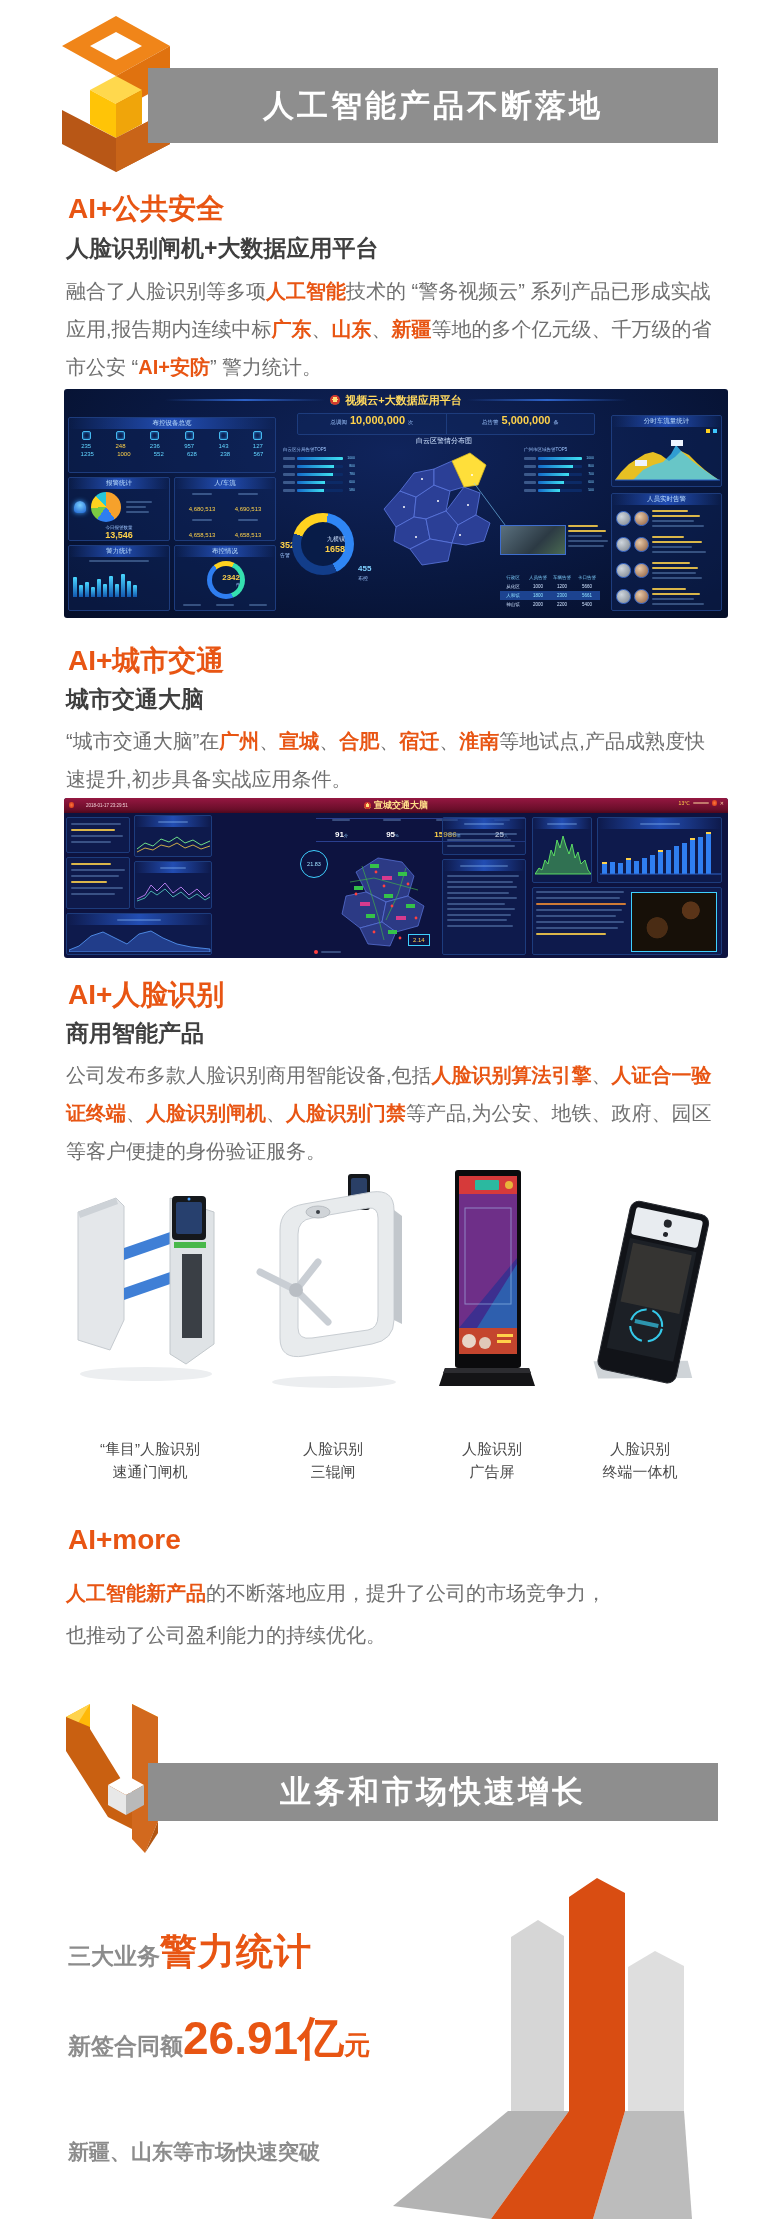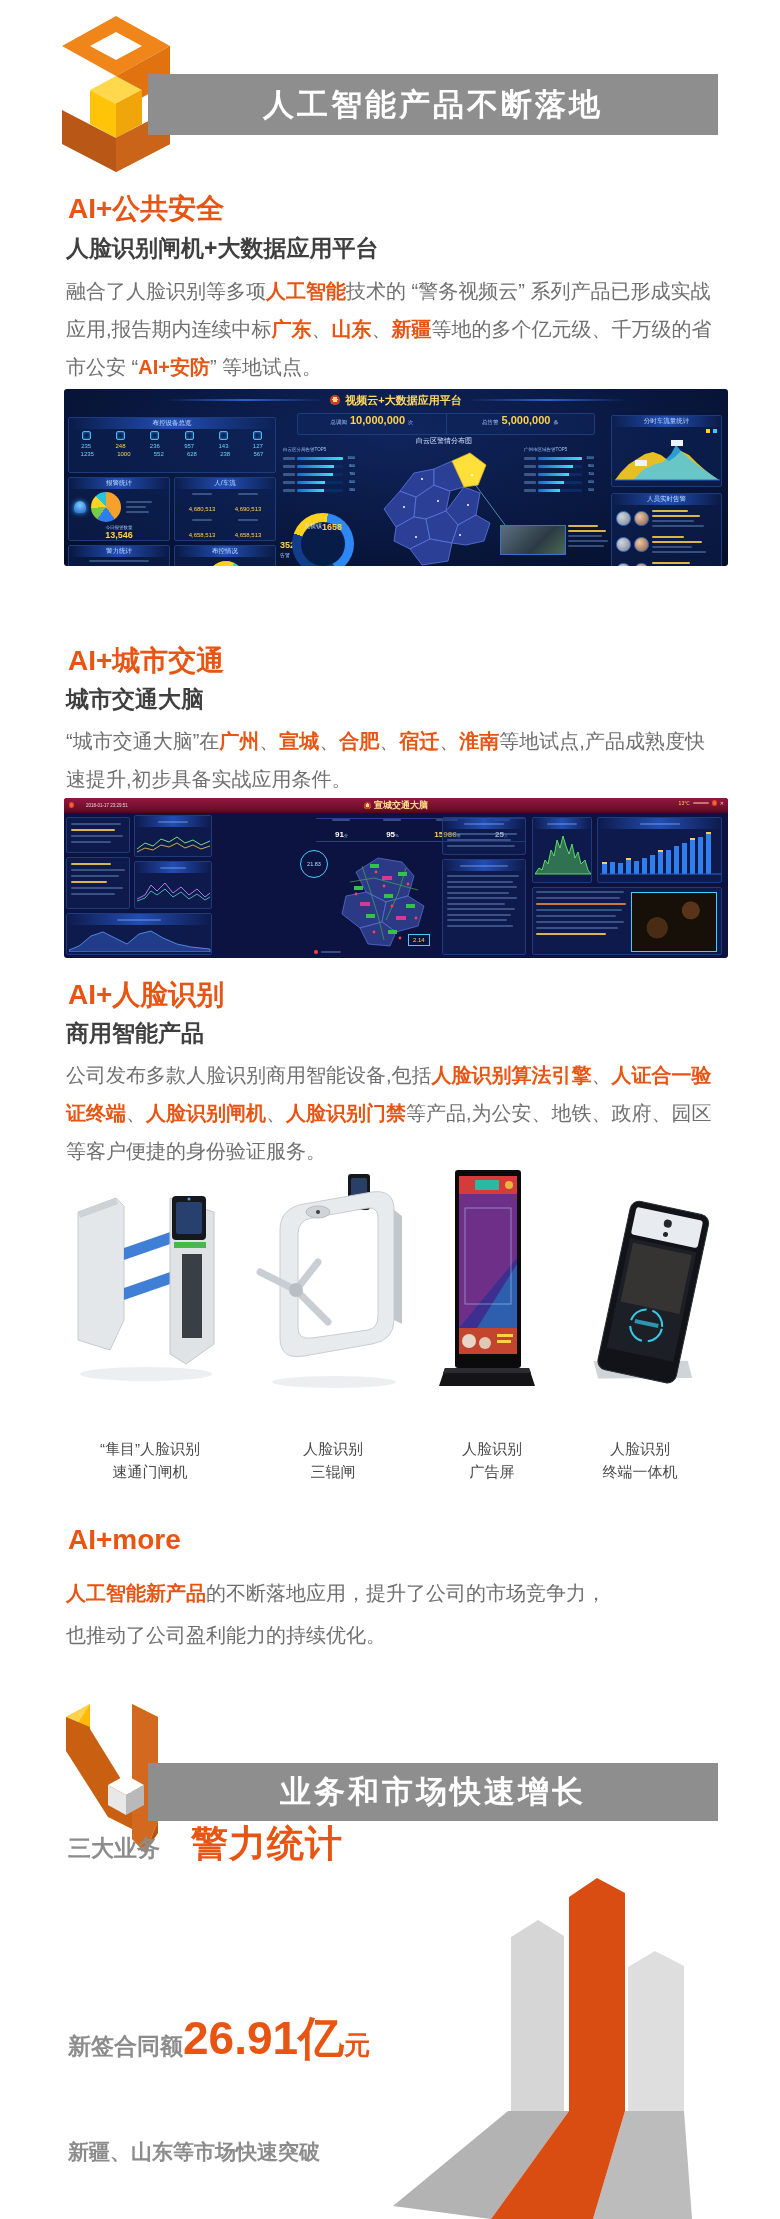--- a/index.html
+++ b/index.html
@@ -2,30 +2,30 @@
 <html><head>
 <meta charset="utf-8">
 <style>
   html,body{margin:0;padding:0;background:#fff;}
   .page{position:relative;width:780px;height:2219px;background:#fff;overflow:hidden;
         font-family:"Liberation Sans","DejaVu Sans",sans-serif;}
   
   .banner{position:absolute;left:148px;width:570px;background:#8e8e8e;color:#fff;
           display:flex;align-items:center;justify-content:center;
           font-weight:bold;letter-spacing:3px;}
-  .banner3{top:74px;height:61px;font-size:31px;}
+  .banner3{top:68px;height:75px;font-size:31px;}
   .banner4{top:1763px;height:58px;font-size:31px;}
   .logo{position:absolute;left:60px;}
   .h-orange{position:absolute;left:68px;margin:0;color:#e85513;font-size:28px;font-weight:bold;}
   .h-dark{position:absolute;left:66px;margin:0;color:#3f3f3f;font-size:23px;font-weight:bold;}
   .para{position:absolute;left:66px;margin:0;font-size:20px;line-height:38px;color:#6f6f6f;}
   .para .hl{color:#e85513;font-weight:bold;}
   
   .dash{position:absolute;border-radius:3px;overflow:hidden;color:#cfe2ff;}
-  .dash1{left:64px;top:389px;width:664px;height:177px;
+  .dash1{left:64px;top:389px;width:664px;height:229px;
          background:radial-gradient(ellipse at 50% 28%,#10245c 0%,#091840 55%,#050e28 100%);}
   .dash2{left:64px;top:798px;width:664px;height:160px;background:#0d1340;}
   .dash-title{position:absolute;top:0;left:0;right:0;height:22px;display:flex;align-items:center;
               justify-content:center;gap:5px;font-size:11px;font-weight:bold;color:#ffd95e;}
   .dash-title::before,.dash-title::after{content:"";height:2px;width:160px;
               background:linear-gradient(90deg,rgba(50,110,220,0),#2d62c8,rgba(50,110,220,0));}
   .badge-dot{width:10px;height:10px;border-radius:50%;
              background:radial-gradient(circle at 50% 45%,#ffdf7a 0 35%,#d23a2e 36% 70%,#e8b53a 71%);}
   .pnl{position:absolute;background:rgba(16,40,96,.38);border:1px solid #1d3c7d;border-radius:2px;
        box-sizing:border-box;overflow:hidden;}
@@ -41,22 +41,22 @@
   .stat-box{display:flex;align-items:baseline;gap:3px;justify-content:center;}
   .stat-lab{font-size:5.5px;color:#9fc6ff;}
   .stat-val{font-size:11px;font-weight:bold;color:#ffd24a;}
   .stat-unit{font-size:5px;color:#9fc6ff;}
   .bar-row{display:flex;align-items:center;gap:2px;height:8px;}
   .bar-skel{width:12px;height:3px;background:rgba(150,200,255,.35);border-radius:1px;flex:none;}
   .bar-track{flex:1;height:3px;background:#0c2a66;border-radius:1px;overflow:hidden;}
   .bar-fill{height:100%;background:linear-gradient(90deg,#1469c9,#3ee0f0);}
   .bar-val{font-size:3.5px;color:#7fd0ff;width:10px;text-align:right;}
   .donut{position:absolute;border-radius:50%;}
-  .donut .hole{position:absolute;border-radius:50%;background:#081c48;display:flex;flex-direction:row;
-               align-items:flex-start;justify-content:center;}
+  .donut .hole{position:absolute;border-radius:50%;background:#081c48;display:flex;flex-direction:column;
+               align-items:flex-end;justify-content:center;}
   .vbars{display:flex;align-items:flex-end;gap:2px;height:32px;padding:0 4px;}
   .vb{width:4px;background:linear-gradient(180deg,#49d6ff,#1258b0);border-radius:1px 1px 0 0;}
   .trow{display:grid;grid-template-columns:26% 24% 24% 26%;font-size:4.5px;line-height:9px;
         color:#cfe2ff;text-align:center;}
   .trow.thead{color:#7fd0ff;}
   .trow.hl-row{background:#1c4390;color:#8fe0ff;}
   .arow{display:flex;align-items:center;gap:3px;height:26px;padding:0 4px;}
   .av{width:13px;height:13px;border-radius:50%;border:1px solid #3e6ecf;flex:none;}
   .av.g{background:radial-gradient(circle at 35% 35%,#cfd6dd,#7a828c);}
   .av.o{background:radial-gradient(circle at 35% 35%,#e8c9a8,#8a5a3c);}
@@ -98,21 +98,21 @@
     <polygon points="82,78 82,112 56,126 56,92" fill="#f0a50a"></polygon>
     <path d="M2,98 L2,132 L56,160 L110,132 L110,98 L56,126 Z" fill="#b85716"></path>
     <polygon points="56,126 110,98 110,132 56,160" fill="#c96418"></polygon>
   </svg>
   <div class="banner banner3">
     <span>人工智能产品不断落地</span>
   </div>
 
   <h2 class="h-orange" style="top:190px;">AI+公共安全</h2>
   <h3 class="h-dark" style="top:233px;">人脸识别闸机+大数据应用平台</h3>
-  <p class="para" style="top:272px;width:655px;"><span>融合了人脸识别等多项</span><span class="hl">人工智能</span><span>技术的 “警务视频云” 系列产品已形成实战应用,报告期内连续中标</span><span class="hl">广东</span><span>、</span><span class="hl">山东</span><span>、</span><span class="hl">新疆</span><span>等地的多个亿元级、千万级的省市公安 “</span><span class="hl">AI+安防</span><span>” 等地试点。</span></p>
+  <p class="para" style="top:272px;width:655px;"><span>融合了人脸识别等多项</span><span class="hl">人工智能</span><span>技术的 “警务视频云” 系列产品已形成实战应用,报告期内连续中标</span><span class="hl">广东</span><span>、</span><span class="hl">山东</span><span>、</span><span class="hl">新疆</span><span>等地的多个亿元级、千万级的省市公安 “</span><span class="hl">AI+安防</span><span>” 警力统计。</span></p>
 
   <div class="dash dash1">
     <div class="dash-title">
       <span class="badge-dot"></span>
       <span>视频云+大数据应用平台</span>
     </div>
 
     <div class="pnl" style="left:4px;top:28px;width:208px;height:56px;">
       <div class="pt">布控设备总览</div>
       <div class="irow">
@@ -725,21 +725,21 @@
     <polygon points="72,3 98,16 98,120 85,152 72,138" fill="#d2691e"></polygon>
     <polygon points="85,152 98,120 98,132" fill="#b25612"></polygon>
     <polygon points="48,84 66,74 84,84 66,94" fill="#ffffff"></polygon>
     <polygon points="48,84 48,104 66,114 66,94" fill="#e8e8e8"></polygon>
     <polygon points="84,84 84,104 66,114 66,94" fill="#b9b9b9"></polygon>
   </svg>
   <div class="banner banner4">
     <span>业务和市场快速增长</span>
   </div>
 
-  <div class="g-line" style="top:1819px;gap:31px;">
+  <div class="g-line" style="top:1927px;">
     <span class="g-sm">三大业务</span>
       <span class="g-lg">警力统计</span>
   </div>
   <div class="g-line" style="top:2008px;">
     <span class="g-sm">新签合同额</span>
       <span class="g-xl">26.91亿</span>
       <span class="g-md">元</span>
   </div>
   <div class="g-line" style="top:2138px;">
     <span class="g-sm" style="font-size:21px;">新疆、山东等市场快速突破</span>

